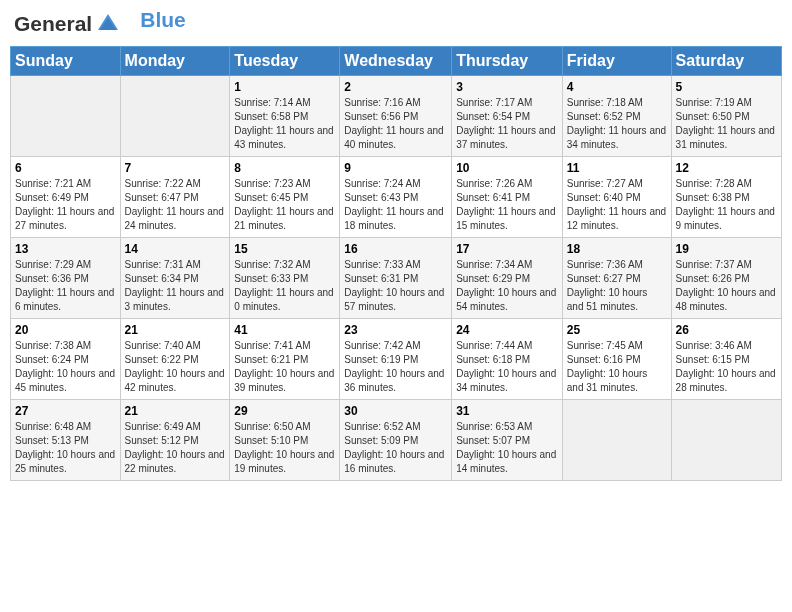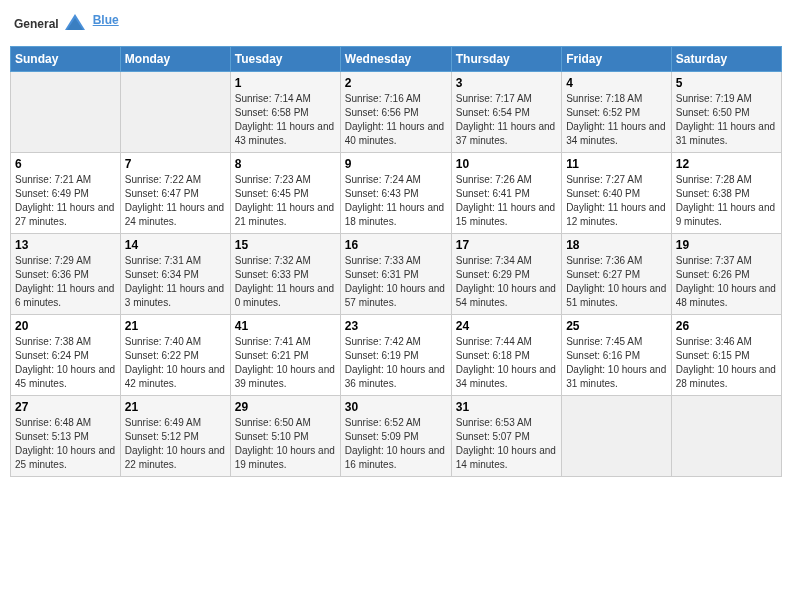--- a/index.html
+++ b/index.html
@@ -13,21 +13,21 @@
     .header {
       display: flex;
       justify-content: space-between;
       align-items: flex-start;
       margin-bottom: 8px;
       padding: 0 4px;
     }
     .logo {
       display: flex;
       align-items: center;
-      font-size: 12px;
+      font-size: 21px;
       font-weight: bold;
       color: #333;
     }
     .logo-general { color: #333; }
     .logo-blue { color: #4a90d9; }
     .logo-icon {
       width: 28px;
       height: 28px;
       margin-left: 2px;
     }
@@ -47,21 +47,21 @@
     table {
       width: 100%;
       border-collapse: collapse;
       font-size: 10.5px;
     }
     thead tr th {
       background-color: #3a7fc1;
       color: #fff;
       padding: 5px 4px;
       text-align: left;
-      font-size: 12px;
+      font-size: 16px;
       font-weight: 600;
       border: 1px solid #5a9fd4;
     }
     tbody tr td {
       border: 1px solid #ccc;
       vertical-align: top;
       padding: 4px 4px;
       width: 113px;
       min-height: 72px;
       background: #fff;
@@ -91,21 +91,21 @@
 <body>
 
 <div class="header">
   <div class="logo">
     <span class="logo-general">General</span>
     <svg class="logo-icon" viewBox="0 0 28 28">
       <polygon points="14,4 24,20 4,20" fill="#4a90d9"></polygon>
       <polygon points="14,8 22,20 6,20" fill="#3a7fc1"></polygon>
     </svg>
     <br>
-    <span style="display:block;margin-top:-8px;margin-left:4px;text-decoration:underline;" class="logo-blue">Blue</span>
+    <span style="display:block;margin-top:-8px;margin-left:18px;" class="logo-blue">Blue</span>
   </div>
 </div>
 
 <table>
   <thead>
     <tr id="weekday-header">
     <th>Sunday</th>
         <th>Monday</th>
         <th>Tuesday</th>
         <th>Wednesday</th>

